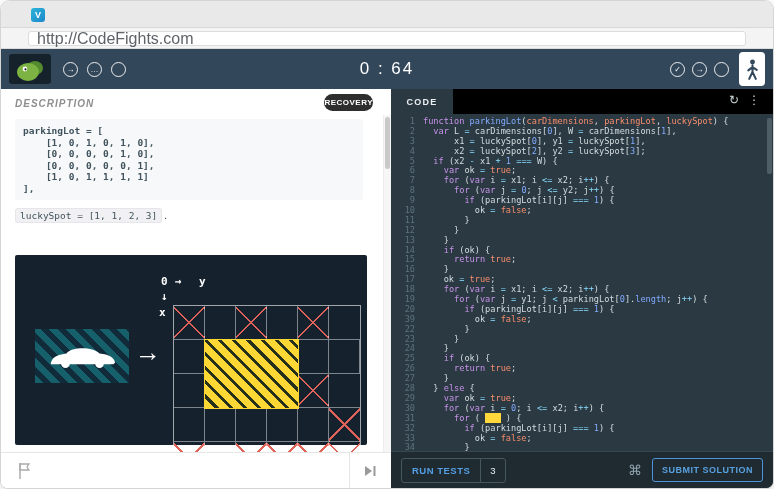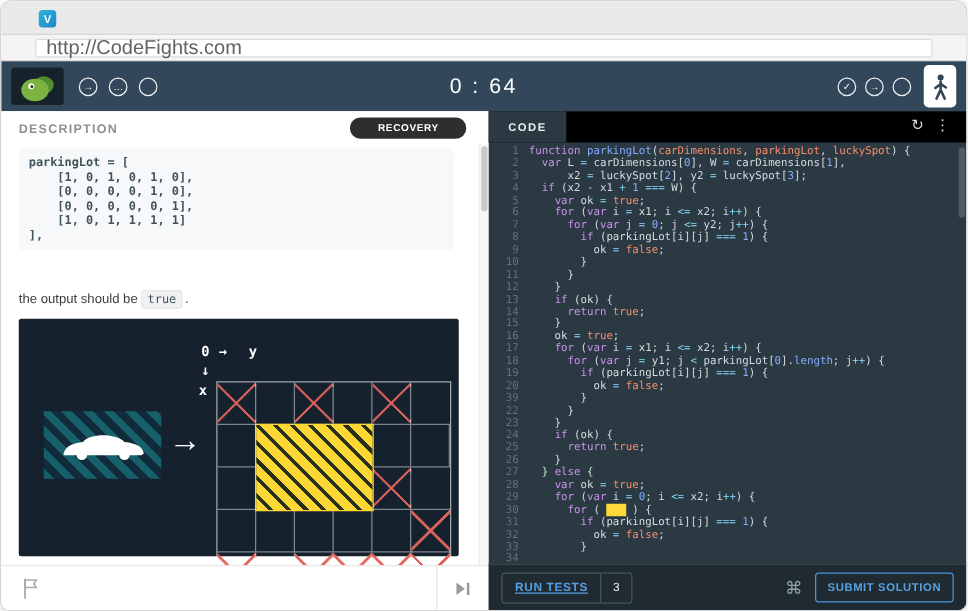--- a/index.html
+++ b/index.html
@@ -16,22 +16,22 @@
   .app-header { position:absolute; top:48px; left:0; right:0; height:40px; background:#32475a; }
   .avatar { position:absolute; left:8px; top:5px; width:42px; height:30px; border-radius:3px; background:#15222c; overflow:hidden; }
   .hicon { position:absolute; top:13px; width:15px; height:15px; border:1.5px solid rgba(255,255,255,.9); border-radius:50%; color:#fff; font-size:8px; line-height:1; display:flex; align-items:center; justify-content:center; }
   .hi-1 { left:62px; } .hi-2 { left:86px; } .hi-3 { left:110px; }
   .hi-4 { right:88px; } .hi-5 { right:66px; } .hi-6 { right:44px; }
   .timer { position:absolute; left:0; right:0; top:10px; text-align:center; color:#fff; font-size:17px; letter-spacing:2px; }
   .person-box { position:absolute; right:8px; top:3px; width:26px; height:34px; background:#fff; border-radius:4px; display:flex; align-items:center; justify-content:center; }
 
   
   .left-panel { position:absolute; left:0; top:88px; width:390px; bottom:0; background:#fff; }
-  .desc-title { position:absolute; left:14px; top:9px; font-size:10px; font-weight:bold; color:#8f8f8f; letter-spacing:1px; }
-  .badge { position:absolute; right:18px; top:5px; background:#2e2e2e; color:#fff; font-size:8px; font-weight:bold; border-radius:9px; padding:4px 22px; letter-spacing:.5px; }
+  .desc-title { position:absolute; left:14px; top:9px; font-size:10px; font-weight:bold; color:#8f8f8f; letter-spacing:1px;font-style:italic; }
+  .badge { position:absolute; right:18px; top:5px; background:#2e2e2e; color:#fff; font-size:8px; font-weight:bold; border-radius:9px; padding:4px 0; letter-spacing:.5px; }
   .code-block { position:absolute; left:14px; top:30px; width:348px; background:#f7f8f9; border-radius:3px; padding:6px 8px; font-family:"DejaVu Sans Mono",monospace; font-size:9.5px; line-height:11.5px; color:#40535d; white-space:pre;font-weight:bold; }
   .lucky-line { position:absolute; left:14px; top:121px; font-size:10px; color:#444; }
   .inline-code { background:#f1f1f3; border:1px solid #e6e6ea; border-radius:3px; padding:1px 4px; font-family:"DejaVu Sans Mono",monospace; font-size:9.5px; color:#40535d; margin-right:2px; }
   .output-line { position:absolute; left:14px; top:144px; font-size:10.5px; color:#3c3c3c; }
 
   
   .viz { position:absolute; left:14px; top:166px; width:352px; height:190px; background:#16212e; border-radius:2px; }
   .viz .axl { position:absolute; color:#fff; font-size:11px; font-weight:bold; font-family:"DejaVu Sans Mono",monospace; }
   .lz { left:146px; top:20px; } .lyA { left:160px; top:20px; } .ly { left:184px; top:20px; }
   .lxA { left:146px; top:35px; } .lx { left:144px; top:51px; }
@@ -66,21 +66,21 @@
   .ln { color:#5c727d; text-align:right; }
   .cl { white-space:pre; color:#d3dce1; }
   .t-p { color:#d3dce1; } .t-k { color:#c792ea; } .t-f { color:#82aaff; }
   .t-a { color:#f78c6c; } .t-n { color:#82aaff; } .t-o { color:#89ddff; }
   .t-hl { background:#ffd93b; color:#333; }
   .ed-scrollbar { position:absolute; right:1px; top:4px; width:5px; height:56px; background:#4d5e67; border-radius:2px; }
 
   
   .ed-footer { position:absolute; left:0; right:0; bottom:0; height:37px; background:#202b31; border-top:1px solid #37474f; display:flex; align-items:center; padding:0 10px; gap:10px; }
   .run-group { display:flex; border:1px solid #46565f; border-radius:3px; overflow:hidden; }
-  .run-btn { background:none; border:none; color:#539fe5; font-size:9.5px; font-weight:bold; padding:6px 10px; letter-spacing:.5px; font-family:"Liberation Sans",sans-serif; cursor:pointer;text-decoration:underline; }
+  .run-btn { background:none; border:none; color:#539fe5; font-size:9.5px; font-weight:bold; padding:6px 10px; letter-spacing:.5px; font-family:"Liberation Sans",sans-serif; cursor:pointer; }
   .count { border-left:1px solid #46565f; color:#e6edf1; font-size:9.5px; padding:6px 9px; }
   .spacer { flex:1; }
   .cmd { color:#8fa3ad; font-size:14px; }
   .submit-btn { background:none; border:1px solid #4d94d8; border-radius:3px; color:#58a0e0; font-size:9px; font-weight:bold; padding:6px 9px; letter-spacing:.5px; font-family:"Liberation Sans",sans-serif; cursor:pointer; }
 </style>
 </head>
 <body>
 
 <div class="window">
 
@@ -128,25 +128,24 @@
     <div class="desc-title">DESCRIPTION</div>
     <div class="badge">RECOVERY</div>
 
     <pre class="code-block">parkingLot = [
     [1, 0, 1, 0, 1, 0],
     [0, 0, 0, 0, 1, 0],
     [0, 0, 0, 0, 0, 1],
     [1, 0, 1, 1, 1, 1]
 ],</pre>
 
-
-    <div class="output-line">
-      <span>the output should be</span>
-      <code class="inline-code">true</code><span>.</span>
-    </div>
+    <div class="lucky-line">
+      <code class="inline-code">luckySpot = [1, 1, 2, 3]</code><span>.</span>
+    </div>
+
 
     <div class="viz">
       <span class="axl lz">0</span>
       <span class="axl lyA">→</span>
       <span class="axl ly">y</span>
       <span class="axl lxA">↓</span>
       <span class="axl lx">x</span>
 
       <div class="car-pad">
         <svg width="74" height="28" viewBox="0 0 76 28">
@@ -245,20 +244,21 @@
           <div class="ln">29</div>
           <div class="ln">30</div>
           <div class="ln">31</div>
           <div class="ln">32</div>
           <div class="ln">33</div>
           <div class="ln">34</div>
         </div>
       <div class="code-lines">
           <div class="cl"><span class="t-k">function</span><span class="t-p"> </span><span class="t-f">parkingLot</span><span class="t-p">(</span><span class="t-a">carDimensions</span><span class="t-p">, </span><span class="t-a">parkingLot</span><span class="t-p">, </span><span class="t-a">luckySpot</span><span class="t-p">) {</span></div>
           <div class="cl"><span class="t-p">  </span><span class="t-k">var</span><span class="t-p"> L </span><span class="t-o">=</span><span class="t-p"> carDimensions[</span><span class="t-n">0</span><span class="t-p">], W </span><span class="t-o">=</span><span class="t-p"> carDimensions[</span><span class="t-n">1</span><span class="t-p">],</span></div>
+          <div class="cl"><span class="t-p">      x1 </span><span class="t-o">=</span><span class="t-p"> luckySpot[</span><span class="t-n">0</span><span class="t-p">], y1 </span><span class="t-o">=</span><span class="t-p"> luckySpot[</span><span class="t-n">1</span><span class="t-p">],</span></div>
           <div class="cl"><span class="t-p">      x2 </span><span class="t-o">=</span><span class="t-p"> luckySpot[</span><span class="t-n">2</span><span class="t-p">], y2 </span><span class="t-o">=</span><span class="t-p"> luckySpot[</span><span class="t-n">3</span><span class="t-p">];</span></div>
           <div class="cl"><span class="t-p">  </span><span class="t-k">if</span><span class="t-p"> (x2 </span><span class="t-o">-</span><span class="t-p"> x1 </span><span class="t-o">+</span><span class="t-p"> </span><span class="t-n">1</span><span class="t-p"> </span><span class="t-o">===</span><span class="t-p"> W) {</span></div>
           <div class="cl"><span class="t-p">    </span><span class="t-k">var</span><span class="t-p"> ok </span><span class="t-o">=</span><span class="t-p"> </span><span class="t-a">true</span><span class="t-p">;</span></div>
           <div class="cl"><span class="t-p">    </span><span class="t-k">for</span><span class="t-p"> (</span><span class="t-k">var</span><span class="t-p"> i </span><span class="t-o">=</span><span class="t-p"> x1; i </span><span class="t-o">&lt;=</span><span class="t-p"> x2; i</span><span class="t-o">++</span><span class="t-p">) {</span></div>
           <div class="cl"><span class="t-p">      </span><span class="t-k">for</span><span class="t-p"> (</span><span class="t-k">var</span><span class="t-p"> j </span><span class="t-o">=</span><span class="t-p"> </span><span class="t-n">0</span><span class="t-p">; j </span><span class="t-o">&lt;=</span><span class="t-p"> y2; j</span><span class="t-o">++</span><span class="t-p">) {</span></div>
           <div class="cl"><span class="t-p">        </span><span class="t-k">if</span><span class="t-p"> (parkingLot[i][j] </span><span class="t-o">===</span><span class="t-p"> </span><span class="t-n">1</span><span class="t-p">) {</span></div>
           <div class="cl"><span class="t-p">          ok </span><span class="t-o">=</span><span class="t-p"> </span><span class="t-a">false</span><span class="t-p">;</span></div>
           <div class="cl"><span class="t-p">        }</span></div>
           <div class="cl"><span class="t-p">      }</span></div>
           <div class="cl"><span class="t-p">    }</span></div>

